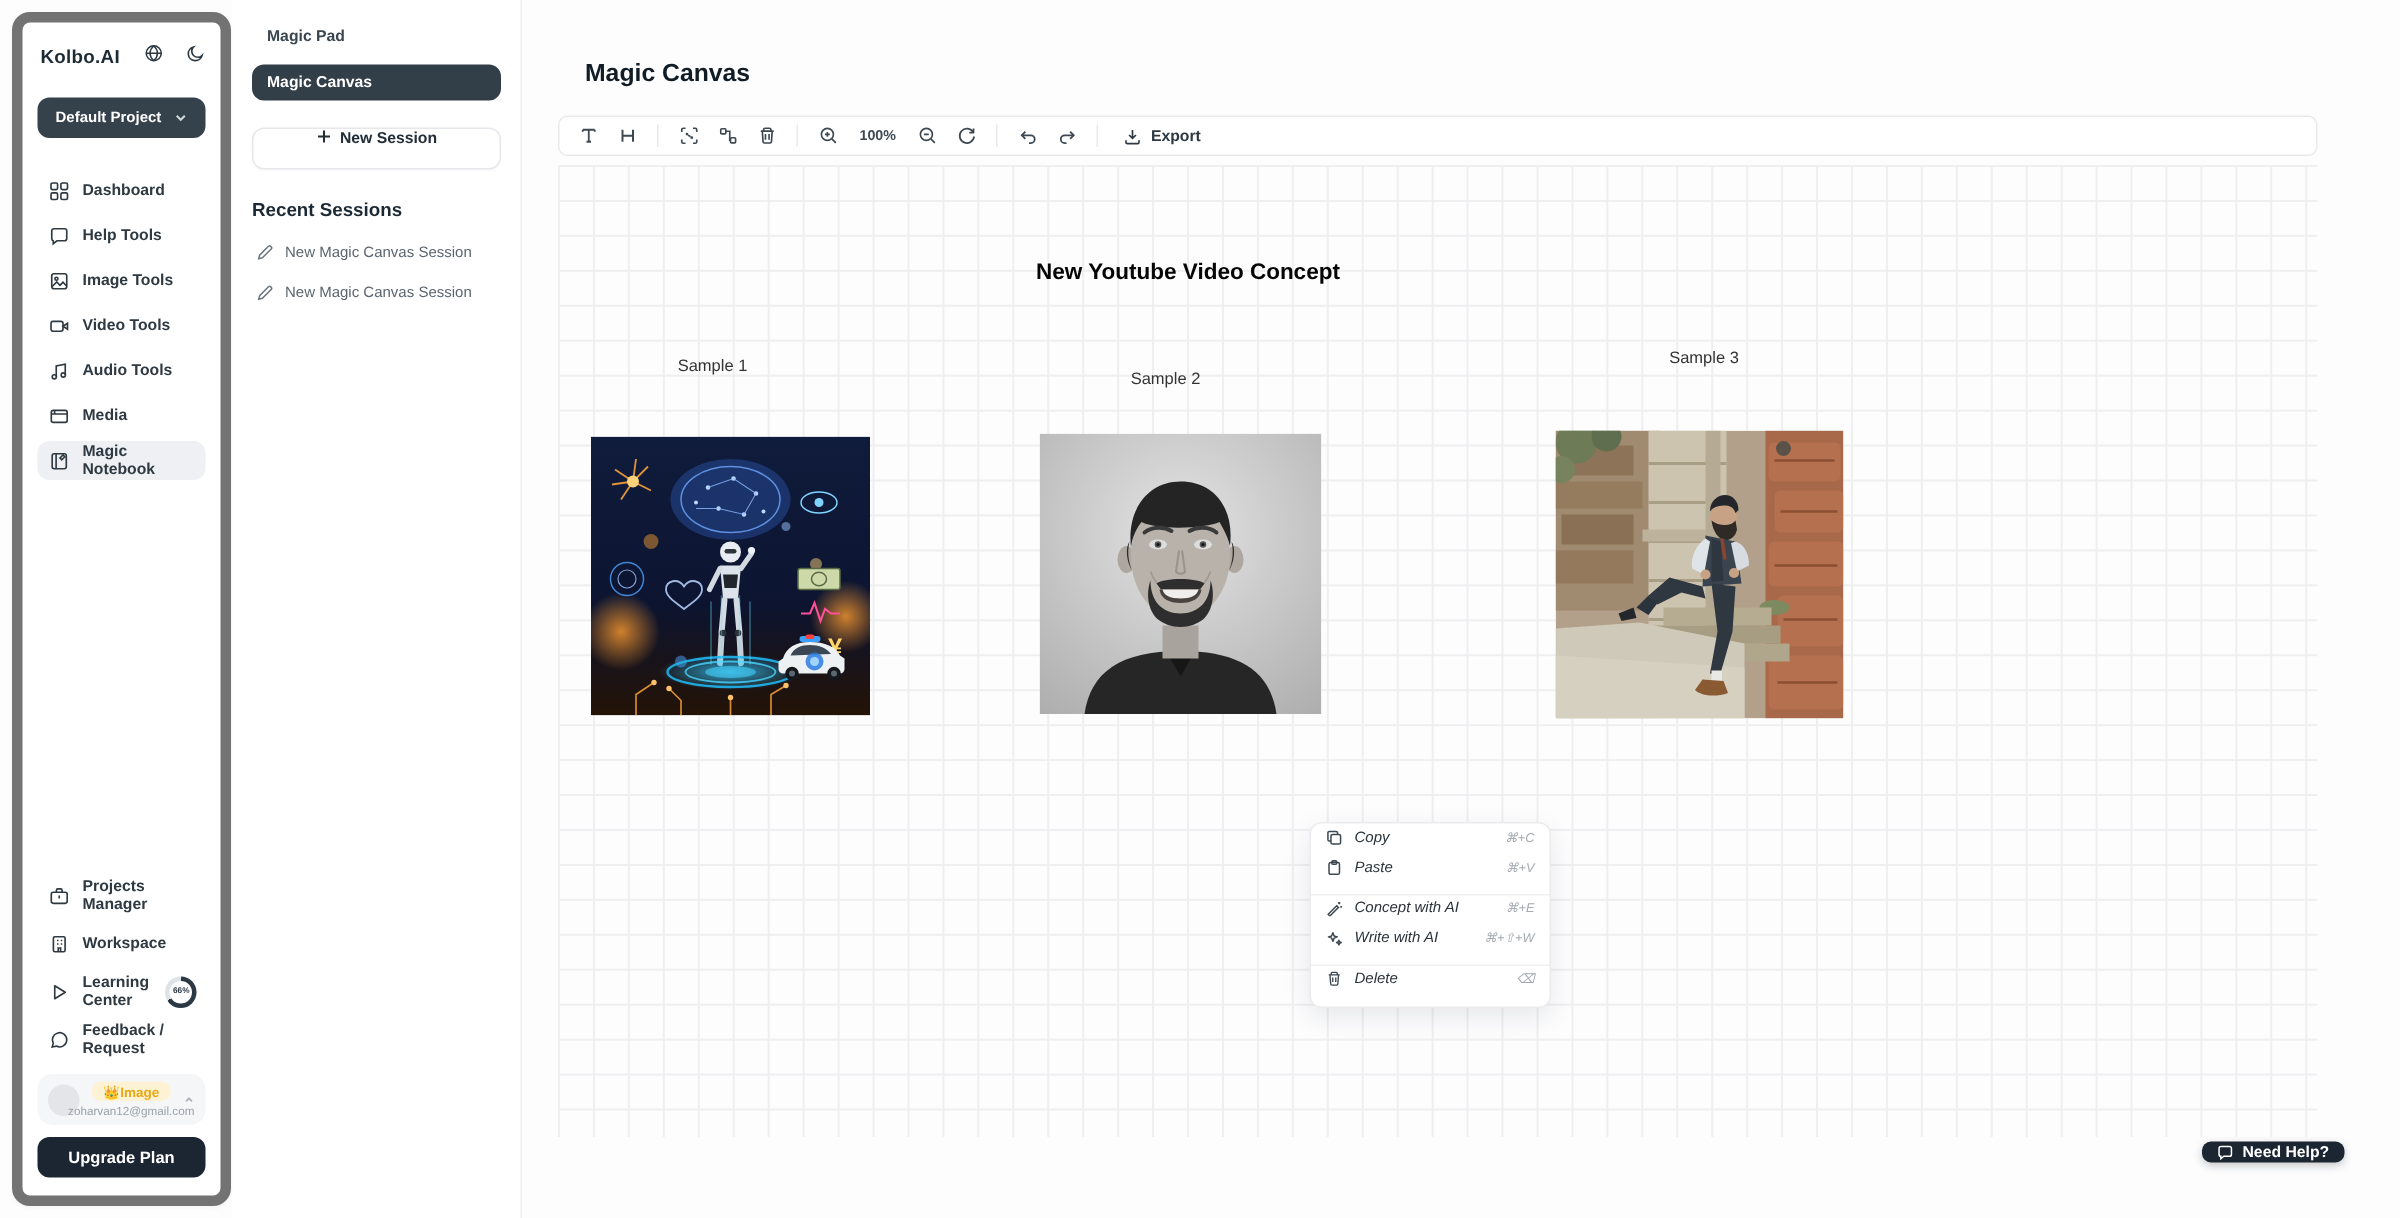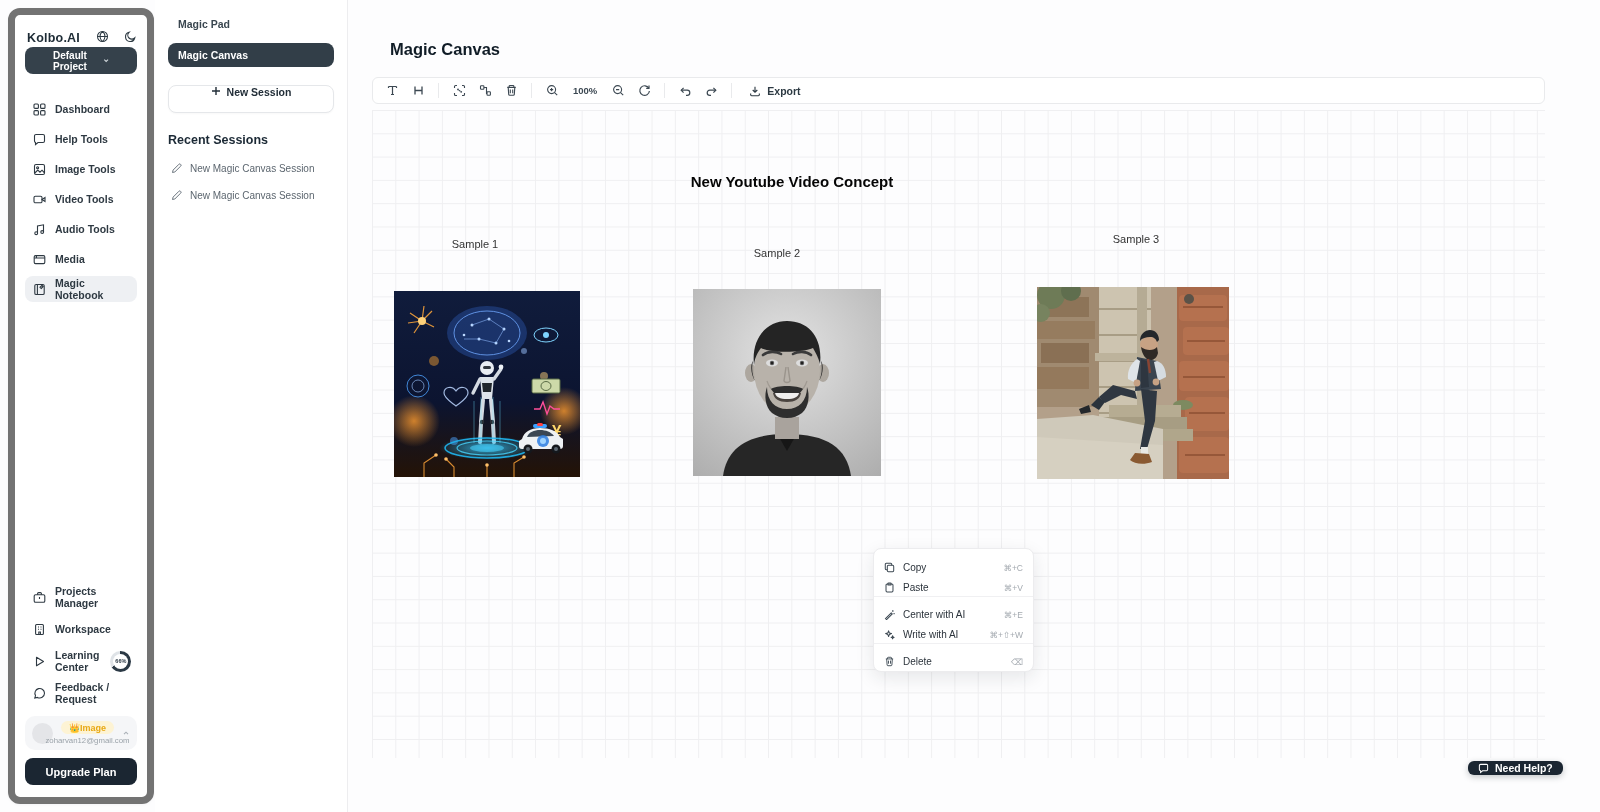--- a/index.html
+++ b/index.html
@@ -13,23 +13,23 @@
     box-shadow:0 1px 3px rgba(20,30,40,.04);
   }
   .logo-row { display:flex; align-items:center; gap:7px; padding:0 2px; }
   .logo-text { font-size:12.5px; font-weight:800; color:#1d2b35; letter-spacing:.2px; }
   .logo-mark { width:16px; height:16px; }
   .top-icon { width:13px; height:13px; color:#2c3942; }
   .globe-wrap { margin-left:2px; }
   .moon-wrap { margin-left:8px; }
 
   .project-btn {
-    margin-top:0; height:27px; background:#35414b; border-radius:8px;
+    margin-top:18px; height:27px; background:#35414b; border-radius:8px;
     display:flex; align-items:center; justify-content:space-between;
-    padding:0 28px; cursor:pointer;
+    padding:0 12px; cursor:pointer;
   }
   .project-btn span { color:#fff; font-size:10px; font-weight:700; }
   .chev { width:9px; height:9px; color:#cfd6da; }
 
   .nav { margin-top:22px; display:flex; flex-direction:column; gap:4px; }
   .nav-item {
     display:flex; align-items:center; gap:9px; height:26px; padding:0 8px;
     border-radius:8px; color:#2e3942; font-size:10.5px; font-weight:600; cursor:pointer;
   }
   .nav-item.active { background:#eef0f3; }
@@ -120,21 +120,21 @@
   .img-2 { left:321px; top:179px; width:188px; height:187px; }
   .img-3 { left:665px; top:177px; width:192px; height:192px; }
   .cv-img svg { display:block; width:100%; height:100%; }
 
   
   .ctx-menu {
     position:absolute; left:873px; top:548px; width:161px;
     background:#fff; border:1px solid #ececee; border-radius:8px;
     box-shadow:0 6px 18px rgba(25,35,45,.10); padding:4px 0; z-index:5;
   }
-  .ctx-row { display:flex; align-items:flex-end; gap:8px; height:20px; padding:0 10px; cursor:pointer; }
+  .ctx-row { display:flex; align-items:flex-start; gap:8px; height:20px; padding:0 10px; cursor:pointer;font-style:italic; }
   .ctx-row svg { width:11px; height:11px; color:#3c4852; flex:none; }
   .ctx-label { font-size:10px; color:#2b333b; font-weight:500; flex:1; }
   .ctx-short { font-size:8.5px; color:#a4aab0; }
   .ctx-div { height:1px; background:#f0f0f2; margin:3px 0; }
 
   .help-btn {
     position:absolute; left:1468px; top:761px; height:14px; padding:0 10px;
     background:#1b2632; border-radius:6px; display:flex; align-items:center; gap:6px; cursor:pointer;
     box-shadow:0 2px 6px rgba(20,30,40,.25);
   }
@@ -620,21 +620,21 @@
       </svg>
     <span class="ctx-label">Paste</span>
     <span class="ctx-short">⌘+V</span>
   </div>
   <div class="ctx-div"></div>
   <div class="ctx-row">
     <svg viewBox="0 0 12 12" fill="none" stroke="currentColor" stroke-width="1.1">
         <path d="M1.6 10.4l6.2-6.2 1.2 1.2-6.2 6.2zM7.8 4.2l1.2 1.2"></path>
         <path d="M9.6 1.4v1.6M8.8 2.2h1.6M11 4.4v1.2M10.4 5h1.2"></path>
       </svg>
-    <span class="ctx-label">Center with AI</span>
+    <span class="ctx-label">Concept with AI</span>
     <span class="ctx-short">⌘+E</span>
   </div>
   <div class="ctx-row">
     <svg viewBox="0 0 12 12" fill="none" stroke="currentColor" stroke-width="1.1" stroke-linejoin="round">
         <path d="M5 2l.9 2.3L8.2 5 5.9 5.9 5 8.2 4.1 5.9 1.8 5l2.3-.7z"></path>
         <path d="M9.4 7.4l.5 1.2 1.2.5-1.2.5-.5 1.2-.5-1.2-1.2-.5 1.2-.5z"></path>
       </svg>
     <span class="ctx-label">Write with AI</span>
     <span class="ctx-short">⌘+⇧+W</span>
   </div>

